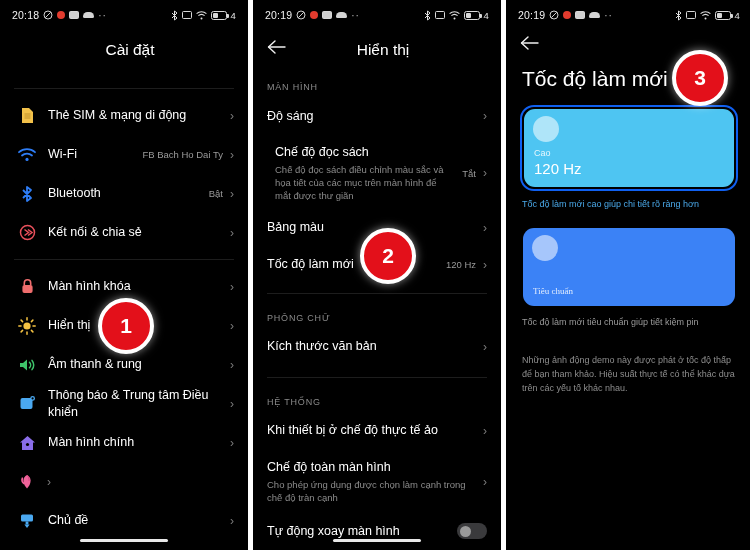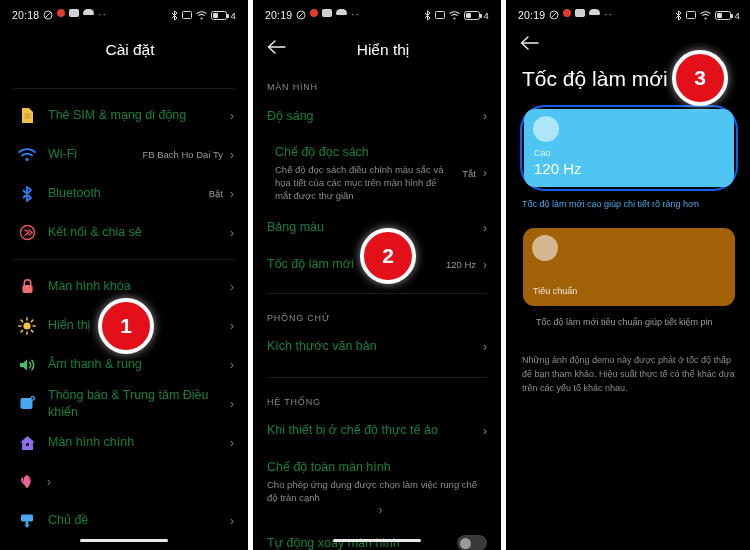--- a/index.html
+++ b/index.html
@@ -30,21 +30,21 @@
   
   .statusbar {
     height: 30px;
     display: flex;
     align-items: center;
     padding: 0 12px;
     color: #e9e9e9;
     font-size: 10px;
     letter-spacing: .2px;
   }
-  .sb-left { display: flex; gap: 4px; }
+  .sb-left { display: flex; align-items: center; gap: 4px; }
   .sb-time { font-size: 10.5px; color: #f2f2f2; font-weight: 400; }
   .sb-spacer { flex: 1; }
   .sb-right { display: flex; align-items: center; gap: 4px; }
   .sb-ico { display: inline-flex; align-items: center; justify-content: center; }
   .dot-red { width: 8px; height: 8px; border-radius: 50%; background: #e23b2e; display: inline-block; }
   .ico-box { width: 10px; height: 8px; border: 1.2px solid #d8d8d8; border-radius: 1.5px; display: inline-block; }
   .ico-box.filled { background: #cfcfcf; }
   .cloud {
     width: 11px; height: 6px; background: #d4d4d4;
     border-radius: 6px 6px 2px 2px; display: inline-block;
@@ -88,21 +88,21 @@
     padding: 0 14px 0 14px;
     min-height: 40px;
     position: relative;
   }
   .row .ic {
     width: 26px; flex: 0 0 26px;
     display: flex; align-items: center; justify-content: center;
   }
   .row .txtwrap { flex: 1; padding-left: 8px; min-width: 0; }
   .row .lbl {
-    color: #15803d; font-size: 12.5px; line-height: 1.35;
+    color: #ffffff; font-size: 12.5px; line-height: 1.35;
   }
   .row .sub {
     color: #8b8b8b; font-size: 9.5px; line-height: 1.4; margin-top: 2px;
     padding-right: 6px;
   }
   .row .val {
     color: #9a9a9a; font-size: 9.5px; white-space: nowrap; padding-left: 6px;
   }
   .chev { color: #7a7a7a; font-size: 12px; padding-left: 7px; line-height: 1; }
   .divider { height: 1px; background: #1d1d1d; margin: 7px 14px; }
@@ -125,37 +125,37 @@
     position: relative; flex: 0 0 30px;
   }
   .toggle i {
     position: absolute; left: 2.5px; top: 2.5px;
     width: 11px; height: 11px; border-radius: 50%; background: #9a9a9a;
     display: block;
   }
 
   
   .cards { padding: 0 14px; }
-  .card-outer { border-radius: 25px; padding: 3px; margin-bottom: 7px; }
+  .card-outer { border-radius: 14px; padding: 3px; margin-bottom: 7px; }
   .card-outer.selected { border: 2px solid #1060f0; padding: 2px; }
   .card {
     height: 78px; border-radius: 11px; position: relative; overflow: hidden;
     padding: 8px 10px;
     display: flex; flex-direction: column; justify-content: flex-end;
   }
   .card .blob {
     position: absolute; left: 9px; top: 7px;
     width: 26px; height: 26px; border-radius: 50%;
     background: rgba(255,255,255,.55);
   }
   .card .c-sub { font-size: 9px; color: rgba(255,255,255,.85); line-height: 1.3; }
   .card .c-main { font-size: 15px; color: #ffffff; line-height: 1.25; margin-top: 1px; }
   .card-note { font-size: 9px; line-height: 1.4; padding: 0 2px 14px 2px; }
   .note-blue { color: #4aa8e8; }
-  .note-gray { color: #9a9a9a; margin-left: 14px; }
+  .note-gray { color: #9a9a9a; }
   .footnote {
     color: #8d8d8d; font-size: 9px; line-height: 1.55;
     padding: 12px 16px 0 16px;
   }
 
   
   .homebar {
     position: absolute; bottom: 8px; left: 50%; transform: translateX(-50%);
     width: 88px; height: 3px; border-radius: 3px; background: #e8e8e8;
   }
@@ -498,24 +498,24 @@
     <div class="sechead">HỆ THỐNG</div>
 
     <div class="list">
       <div class="row">
         <div class="txtwrap" style="padding-left:0;">
             <div class="lbl">Khi thiết bị ở chế độ thực tế ảo</div>
           </div>
         <div class="chev">›</div>
       </div>
 
-      <div class="row" style="align-items:flex-start;padding-top:10px;flex-direction:column;">
+      <div class="row" style="align-items:flex-start;padding-top:10px;">
         <div class="txtwrap" style="padding-left:0;">
           <div class="lbl">Chế độ toàn màn hình</div>
-          <div class="sub">Cho phép ứng dụng được chọn làm việc rung chế độ tràn cạnh</div>
+          <div class="sub">Cho phép ứng dụng được chọn làm cạnh trong chế độ tràn cạnh</div>
         </div>
         <div class="chev" style="align-self:center;">›</div>
       </div>
 
       <div class="row" style="padding-top:12px;">
         <div class="txtwrap" style="padding-left:0;">
             <div class="lbl">Tự động xoay màn hình</div>
           </div>
         <div class="toggle">
             <i></i>
@@ -582,21 +582,21 @@
       <div class="card-outer selected">
         <div class="card" style="background:#4ec5f2;">
           <span class="blob"></span>
           <div class="c-sub">Cao</div>
           <div class="c-main">120 Hz</div>
         </div>
       </div>
       <div class="card-note note-blue">Tốc độ làm mới cao giúp chi tiết rõ ràng hơn</div>
 
       <div class="card-outer">
-        <div class="card" style="background:#a16207;">
+        <div class="card" style="background:#3b82f6;font-family:Liberation Serif, serif;">
           <span class="blob"></span>
           <div class="c-sub">Tiêu chuẩn</div>
         </div>
       </div>
       <div class="card-note note-gray">Tốc độ làm mới tiêu chuẩn giúp tiết kiệm pin</div>
     </div>
 
     <div class="footnote">Những ảnh động demo này được phát ở tốc độ thấp để bạn tham khảo. Hiệu suất thực tế có thể khác dựa trên các yếu tố khác nhau.</div>
   </div>
 

